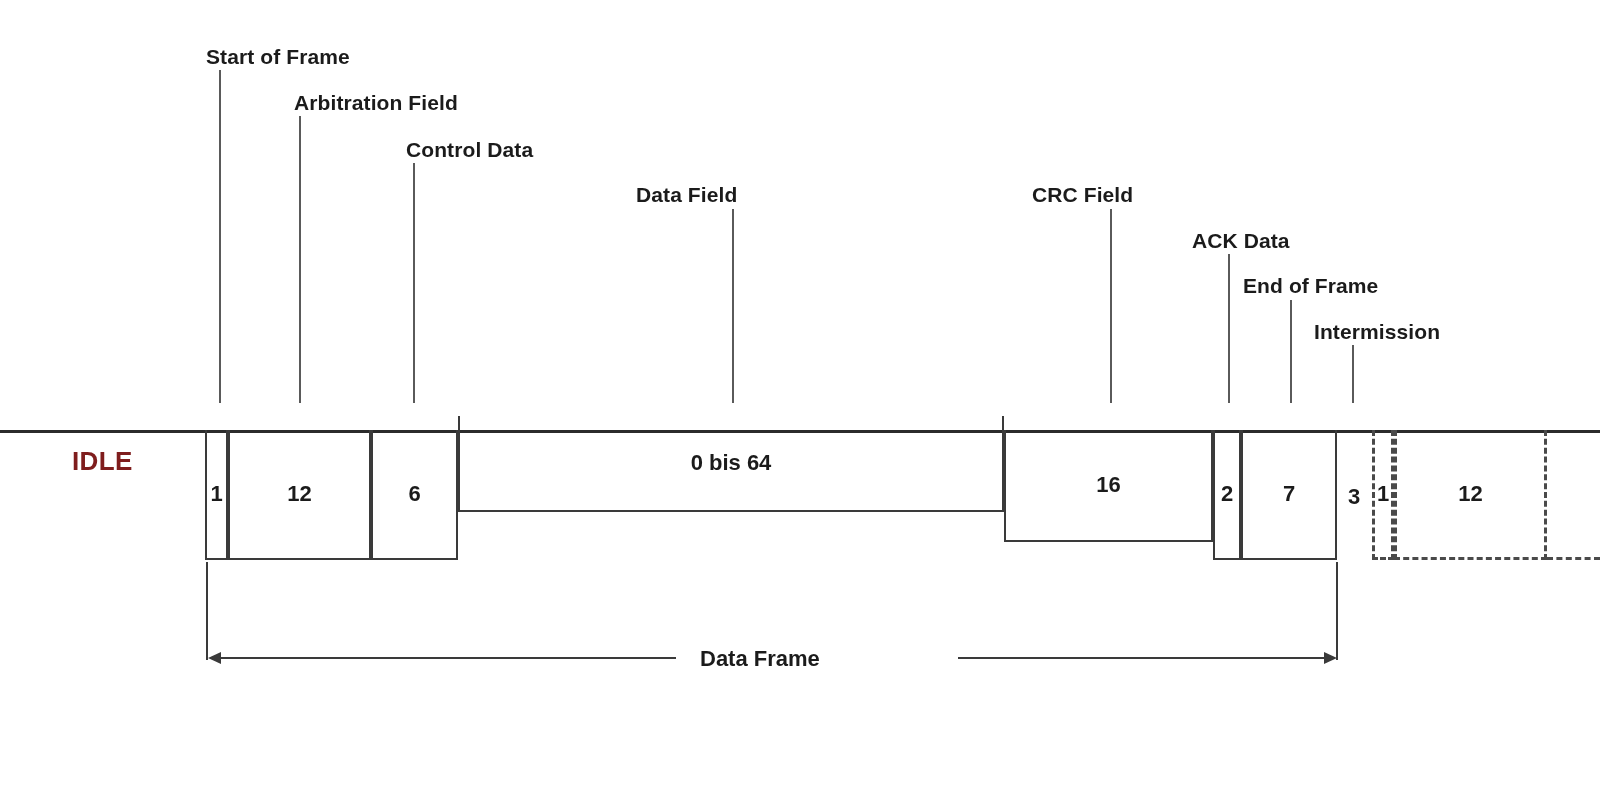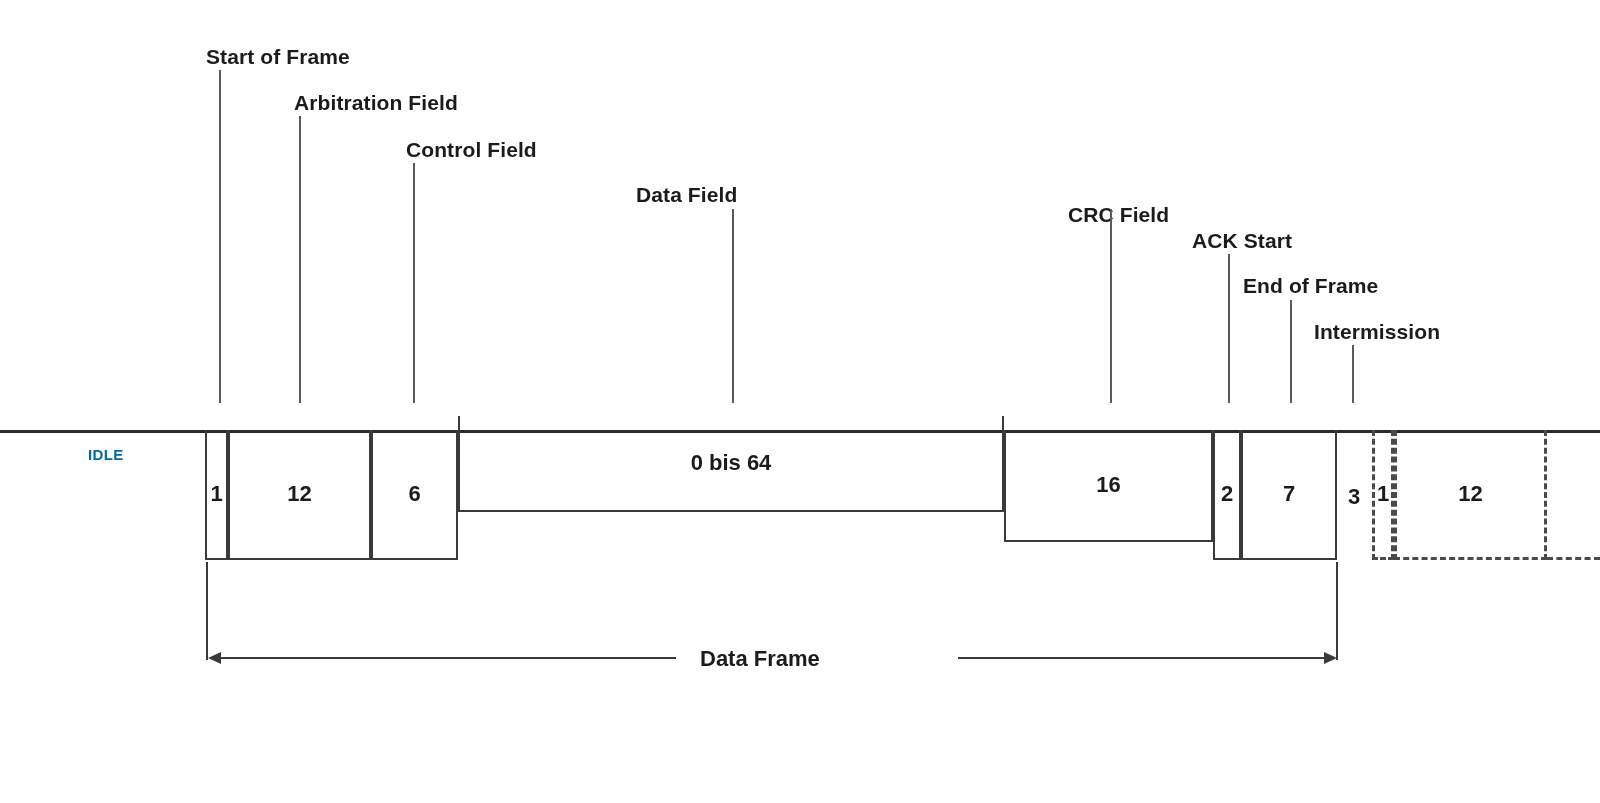--- a/index.html
+++ b/index.html
@@ -41,24 +41,23 @@
   .idle-line {
     position: absolute;
     height: 3px;
     background: #2b2b2b;
   }
 
   .idle-label {
     position: absolute;
     font-family: "Liberation Sans", sans-serif;
     font-weight: bold;
-    font-size: 15px;
-    color: #0369a1;
+    font-size: 26px;
+    color: #7f1d1d;
     letter-spacing: 0.4px;
-    margin-left: 16px;
   }
 
   
   .frame-cell {
     position: absolute;
     box-sizing: border-box;
     border-left: 2px solid #3a3a3a;
     border-right: 2px solid #3a3a3a;
     border-bottom: 2px solid #3a3a3a;
     background: transparent;
@@ -155,30 +154,30 @@
 <div id="canvas">
 
   <div>
 
     <div class="callout-label" style="left:206px; top:45px;">Start of Frame</div>
     <div class="leader" style="left:219px; top:70px; height:333px;"></div>
 
     <div class="callout-label" style="left:294px; top:91px;">Arbitration Field</div>
     <div class="leader" style="left:299px; top:116px; height:287px;"></div>
 
-    <div class="callout-label" style="left:406px; top:138px;">Control Field</div>
+    <div class="callout-label" style="left:406px; top:138px;">Control Data</div>
     <div class="leader" style="left:413px; top:163px; height:240px;"></div>
 
     <div class="callout-label" style="left:636px; top:183px;">Data Field</div>
     <div class="leader" style="left:732px; top:209px; height:194px;"></div>
 
-    <div class="callout-label" style="left:1068px; top:183px;margin-top:20px;">CRC Field</div>
+    <div class="callout-label" style="left:1032px; top:183px;">CRC Field</div>
     <div class="leader" style="left:1110px; top:209px; height:194px;"></div>
 
-    <div class="callout-label" style="left:1192px; top:229px;">ACK Start</div>
+    <div class="callout-label" style="left:1192px; top:229px;">ACK Data</div>
     <div class="leader" style="left:1228px; top:254px; height:149px;"></div>
 
     <div class="callout-label" style="left:1243px; top:274px;text-align:center;">End of Frame</div>
     <div class="leader" style="left:1290px; top:300px; height:103px;"></div>
 
     <div class="callout-label" style="left:1314px; top:320px;">Intermission</div>
     <div class="leader" style="left:1352px; top:345px; height:58px;"></div>
 
   </div>
 

